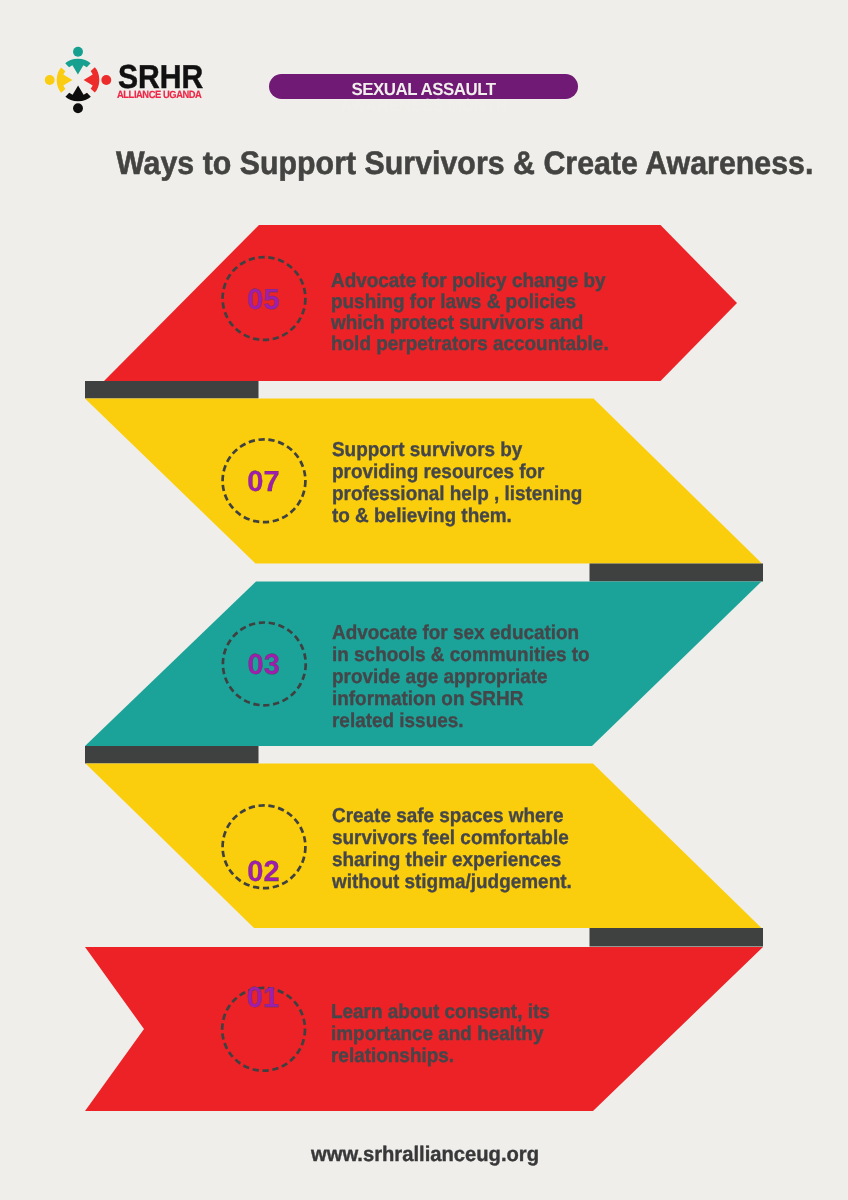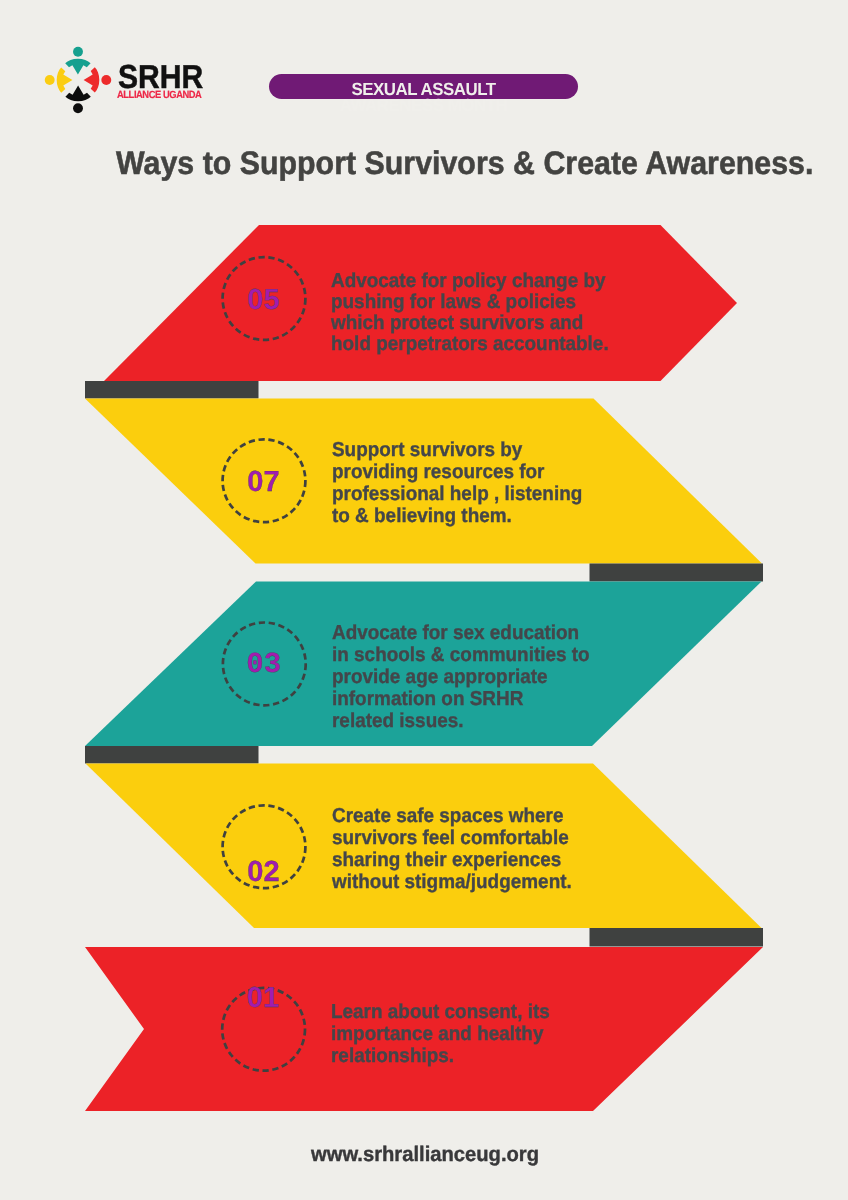--- a/index.html
+++ b/index.html
@@ -133,21 +133,21 @@
       <div class="step-num" style="left: 218.4px; top: 281.7px; width: 90px;">05</div>
       <div class="step-text" style="left: 331px; top: 270.8px; line-height: 21px;">Advocate for policy change by
 pushing for laws &amp; policies
 which protect survivors and
 hold perpetrators accountable.</div>
       <div class="step-num" style="left: 218.4px; top: 464px; width: 90px;">07</div>
       <div class="step-text" style="left: 332px; top: 438.8px; line-height: 22px;">Support survivors by
 providing resources for
 professional help , listening
 to &amp; believing them.</div>
-      <div class="step-num" style="left: 218.7px; top: 647.1px; width: 90px; font-family: Liberation Mono, monospace;">03</div>
+      <div class="step-num" style="left: 218.7px; top: 647.1px; width: 90px;">03</div>
       <div class="step-text" style="left: 332px; top: 621.9px; line-height: 22px;">Advocate for sex education
 in schools &amp; communities to
 provide age appropriate
 information on SRHR
 related issues.</div>
       <div class="step-num" style="left: 218.4px; top: 854px; width: 90px;">02</div>
       <div class="step-text" style="left: 332px; top: 805.1px; line-height: 22px;">Create safe spaces where
 survivors feel comfortable
 sharing their experiences
 without stigma/judgement.</div>

